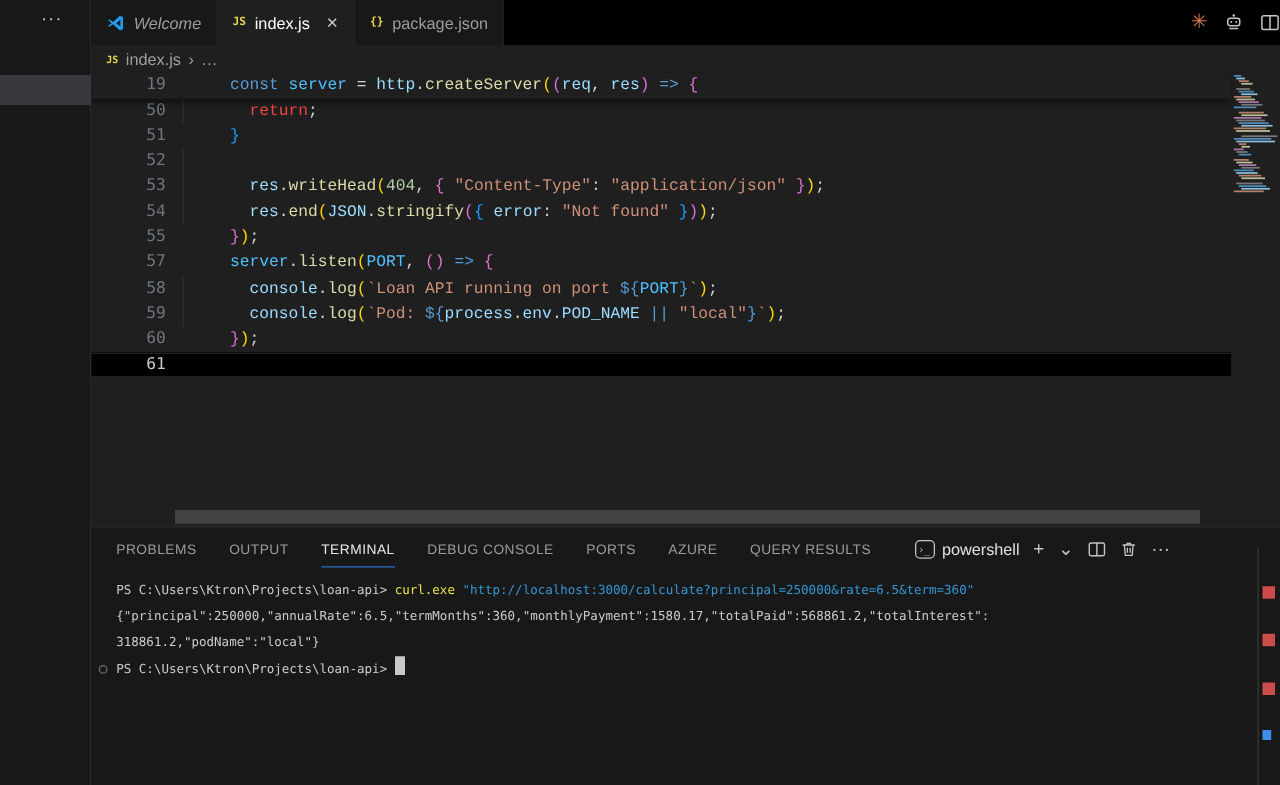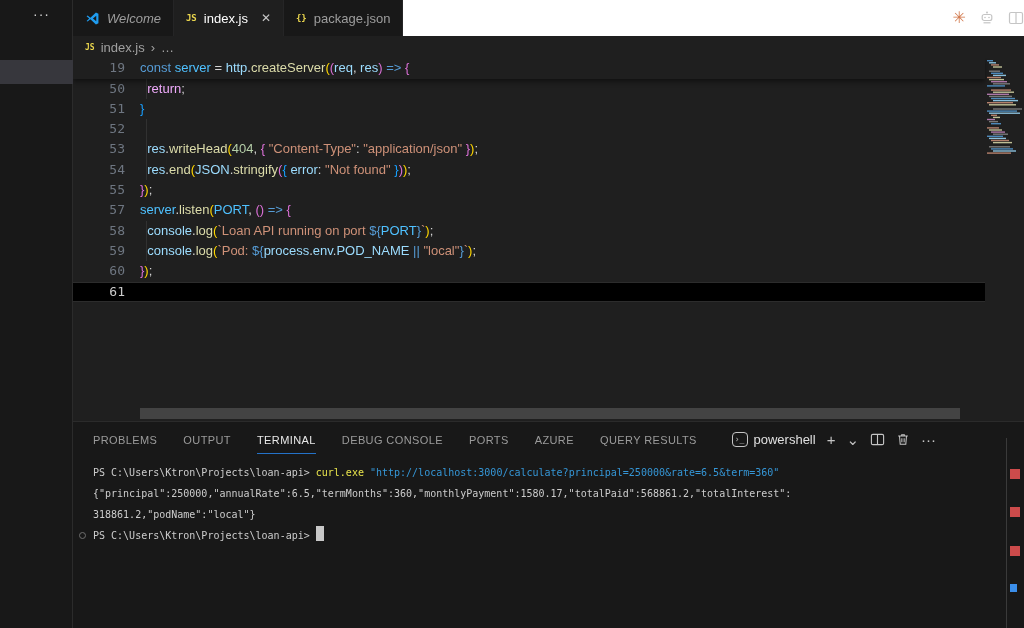--- a/index.html
+++ b/index.html
@@ -11,52 +11,52 @@
   
   .sidebar { position:absolute; left:0; top:0; width:73px; height:628px; background:#181818;
              border-right:1px solid #2b2b2b; }
   .sidebar .dots { position:absolute; left:33px; top:6px; font-size:14px; color:#d0d0d0; letter-spacing:1px; cursor:default; }
   .sidebar .sel-band { position:absolute; left:0; top:60px; width:73px; height:24px; background:#37373d; }
 
   
   .main { position:absolute; left:73px; top:0; right:0; bottom:0; }
 
   
-  .tabbar { position:absolute; left:0; top:0; right:0; height:36px; background:#ffffff; display:flex; }
+  .tabbar { position:absolute; left:0; top:0; right:0; height:36px; background:#000000; display:flex; }
   .tab { display:flex; align-items:center; gap:7px; padding:0 12px; font-size:13px; color:#9d9d9d;
          border-right:1px solid #252526; background:#181818; cursor:pointer; }
   .tab.active { background:#1f1f1f; color:#fff; }
   .tab .ticon { font-size:9px; font-weight:bold; color:#e8d44d; font-family:"DejaVu Sans Mono",monospace; }
   .tab .close { font-size:12px; color:#c8c8c8; margin-left:6px; }
   .tab.italic .tlabel { font-style:italic; }
   .tab-actions { position:absolute; right:0; top:0; height:36px; display:flex; align-items:center; gap:13px; padding-right:0; }
   .spark { color:#d2794d; font-size:16px; line-height:1; }
   .icon-svg { display:block; }
 
   
   .breadcrumb { position:absolute; left:0; top:36px; right:0; height:22px; background:#1f1f1f;
                 display:flex; align-items:center; gap:6px; padding-left:12px; font-size:13px; color:#a0a0a0; }
   .breadcrumb .ticon { font-size:8px; font-weight:bold; color:#e8d44d; font-family:"DejaVu Sans Mono",monospace; }
 
   
   .editor { position:absolute; left:0; top:58px; right:0; height:363px; background:#1f1f1f; overflow:hidden; }
   .rows { position:absolute; left:0; top:20.6px; right:39px; }
   .row { display:flex; height:20.3px; line-height:20.3px; font-size:13px; position:relative; }
-  .row .num { width:67px; padding-right:15px; text-align:right; color:#6e7681;
-              font-family:"DejaVu Sans Mono",monospace; flex:0 0 auto; }
-  .row .code { white-space:pre; font-family:Liberation Sans, sans-serif; }
+  .row .num { width:67px; padding-right:15px; color:#6e7681;
+              font-family:"DejaVu Sans Mono",monospace; flex:0 0 auto;margin-left:44px; }
+  .row .code { white-space:pre; font-family:Liberation Mono, monospace; }
   .row.cur { background:#000000; box-shadow: inset 0 1px 0 #2c2c2c, inset 0 -1px 0 #2c2c2c; }
   .row.cur .num { color:#cccccc; }
   .row .guide { position:absolute; left:73px; top:0; bottom:0; width:1px; background:#313131; }
   .sticky { position:absolute; left:0; top:0; right:39px; height:20.6px; background:#1f1f1f;
             box-shadow:0 3px 5px rgba(0,0,0,.45); z-index:5; }
   .sticky .row { height:20.6px; line-height:20.6px; }
 
   
-  .c-kw{color:#569CD6} .c-ctrl{color:#f0abfc} .c-cv{color:#4FC1FF} .c-pr{color:#9CDCFE}
+  .c-kw{color:#569CD6} .c-ctrl{color:#ef4444} .c-cv{color:#4FC1FF} .c-pr{color:#9CDCFE}
   .c-fn{color:#DCDCAA} .c-num{color:#B5CEA8} .c-str{color:#CE9178} .c-b1{color:#FFD700}
   .c-b2{color:#DA70D6} .c-b3{color:#179FFF} .c-pu{color:#D4D4D4} .c-in{color:#569CD6}
 
   .hscroll { position:absolute; left:67px; top:350px; width:820px; height:11px; background:#434343; }
   .minimap { position:absolute; right:0; top:0; width:39px; height:363px; background:#1f1f1f; }
 
   
   .panel { position:absolute; left:0; top:421px; right:0; bottom:0; background:#181818; border-top:1px solid #2b2b2b; }
   .panel-header { position:absolute; left:0; top:0; right:0; height:34px; display:flex; align-items:center; padding-left:20px; }
   .ptabs { display:flex; gap:26px;align-items:flex-end; }

